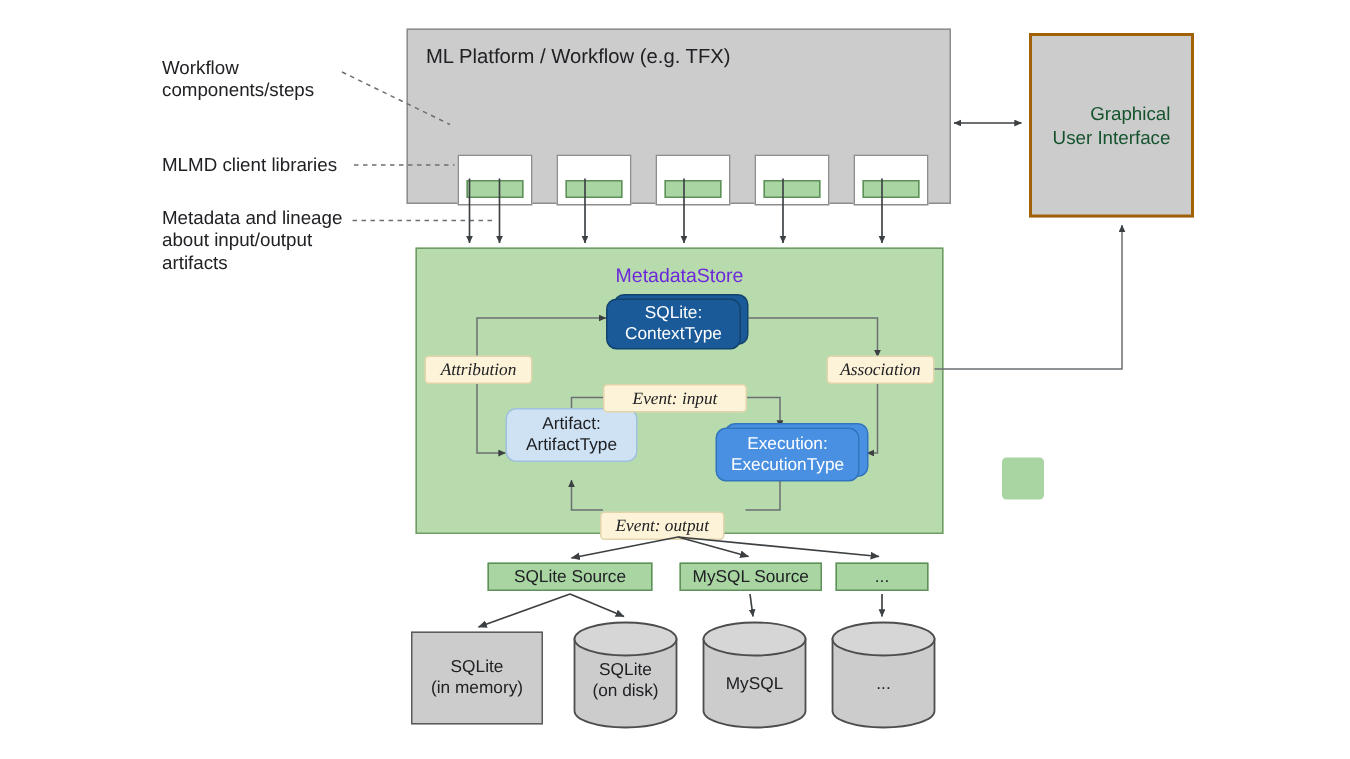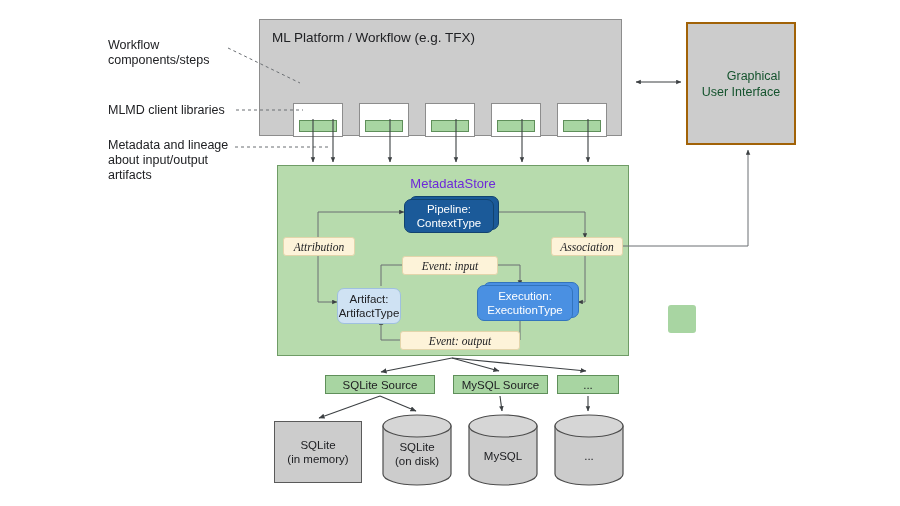--- a/index.html
+++ b/index.html
@@ -250,21 +250,21 @@
 
   <div class="abs annot" style="left:108px; top:38px; width:150px;">Workflow
 components/steps</div>
 
   <div class="abs annot" style="left:108px; top:103px; width:170px;">MLMD client libraries</div>
 
   <div class="abs annot" style="left:108px; top:138px; width:160px;">Metadata and lineage
 about input/output
 artifacts</div>
 
-  <div class="abs platform-panel" style="left:259px; top:19px; width:363px; height:117px;">
+  <div class="abs platform-panel" style="left:271px; top:19px; width:363px; height:117px;">
     <div class="platform-title">ML Platform / Workflow (e.g. TFX)</div>
 
     <div class="comp-box" style="left:33px; top:83px; width:50px; height:34px;">
       <div class="comp-bar"></div>
     </div>
     <div class="comp-box" style="left:99px; top:83px; width:50px; height:34px;">
       <div class="comp-bar"></div>
     </div>
     <div class="comp-box" style="left:165px; top:83px; width:50px; height:34px;">
       <div class="comp-bar"></div>
@@ -278,37 +278,37 @@
   </div>
 
   <div class="abs gui-box" style="left:686px; top:22px; width:110px; height:123px;">Graphical
 User Interface</div>
 
   <div class="abs store-panel" style="left:277px; top:165px; width:352px; height:191px;">
     <div class="store-title">MetadataStore</div>
   </div>
 
   <div class="abs stack-shadow ctx" style="left:409px; top:196px; width:90px; height:34px;"></div>
-  <div class="abs node ctx" style="left:404px; top:199px; width:90px; height:34px;">Pipeline:
+  <div class="abs node ctx" style="left:404px; top:199px; width:90px; height:34px;">SQLite:
 ContextType</div>
 
   <div class="abs stack-shadow exe" style="left:483px; top:282px; width:96px; height:36px;"></div>
   <div class="abs node exe" style="left:477px; top:285px; width:96px; height:36px;">Execution:
 ExecutionType</div>
 
-  <div class="abs node art" style="left:337px; top:288px; width:64px; height:36px;">Artifact:
+  <div class="abs node art" style="left:337px; top:272px; width:88px; height:36px;">Artifact:
 ArtifactType</div>
 
   <div class="rel" style="left:283px; top:237px; width:72px; height:19px;">Attribution</div>
 
   <div class="rel" style="left:551px; top:237px; width:72px; height:19px;">Association</div>
 
   <div class="rel" style="left:402px; top:256px; width:96px; height:19px;">Event: input</div>
 
-  <div class="rel" style="left:400px; top:331px; width:120px; height:19px;">Event: output</div>
+  <div class="rel" style="left:400px; top:341px; width:83px; height:19px;">Event: output</div>
 
   <div class="src-box" style="left:325px; top:375px; width:110px; height:19px;">SQLite Source</div>
 
   <div class="src-box" style="left:453px; top:375px; width:95px; height:19px;">MySQL Source</div>
 
   <div class="src-box" style="left:557px; top:375px; width:62px; height:19px;">...</div>
 
   <div class="store-rect" style="left:274px; top:421px; width:88px; height:62px;">SQLite
 (in memory)</div>
 

